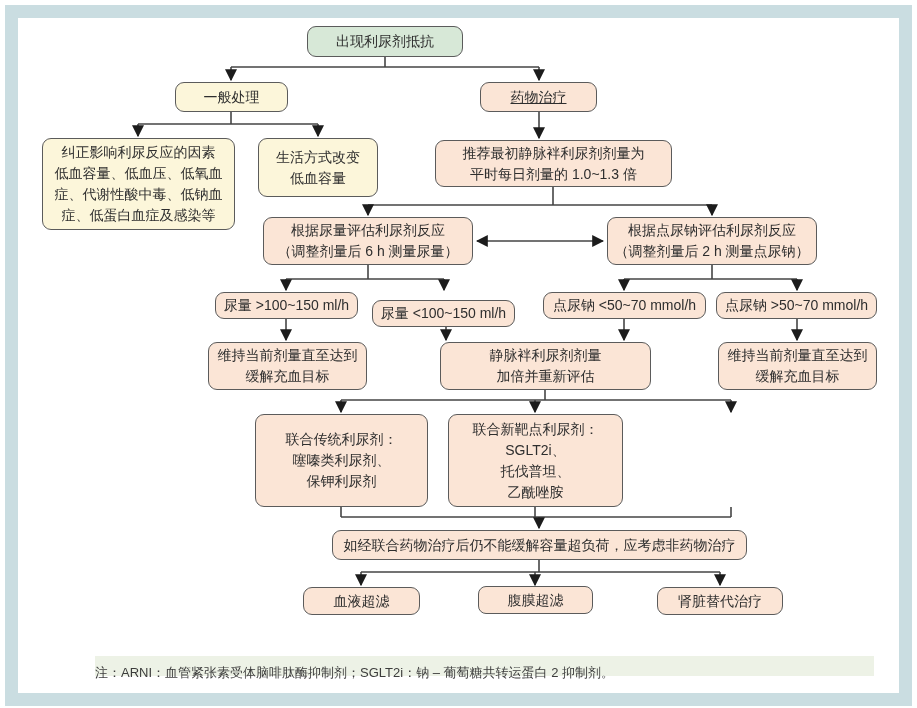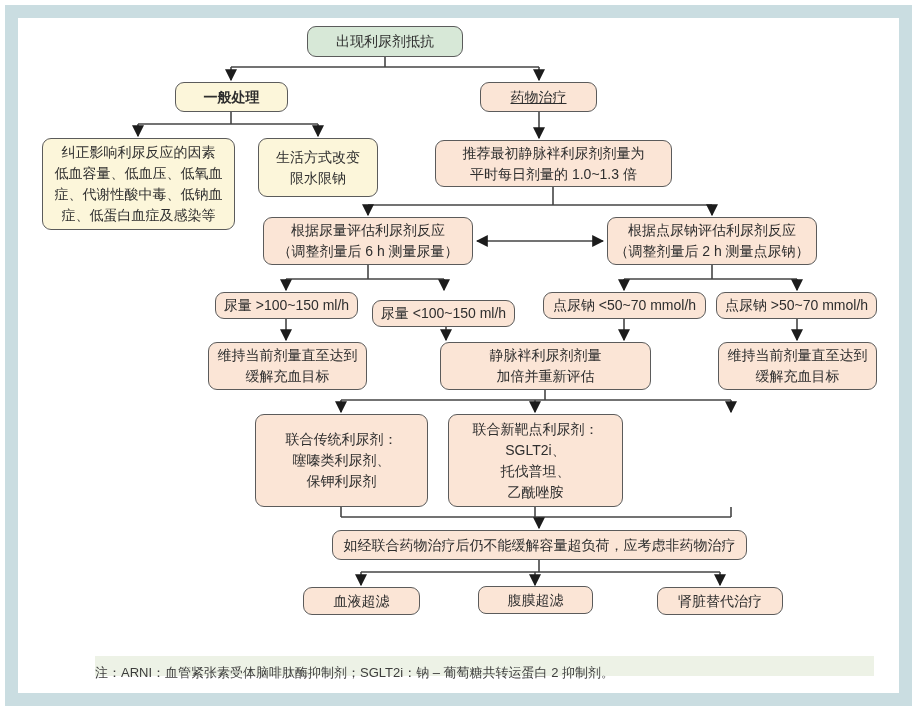--- a/index.html
+++ b/index.html
@@ -16,21 +16,21 @@
     border:1.5px solid #5b5b5b;border-radius:9px;
     display:flex;align-items:center;justify-content:center;
     text-align:center;white-space:pre-line;
     font-size:14px;line-height:1.5;color:#2e2e2e;padding:2px 5px;
   }
   .green{background:#d7e8d7;}
   .yellow{background:#fcf6da;}
   .pink{background:#fbe5d6;}
   
   .n-start{left:307px;top:26px;width:156px;height:31px;}
-  .n-general{left:175px;top:82px;width:113px;height:30px;font-weight:bold;}
+  .n-general{left:175px;top:82px;width:113px;height:30px;}
   .n-drug{left:480px;top:82px;width:117px;height:30px;text-decoration:underline;}
   .n-correct{left:42px;top:138px;width:193px;height:92px;}
   .n-lifestyle{left:258px;top:138px;width:120px;height:59px;}
   .n-recommend{left:435px;top:140px;width:237px;height:47px;}
   .n-evalurine{left:263px;top:217px;width:210px;height:48px;}
   .n-evalna{left:607px;top:217px;width:210px;height:48px;}
   .n-uohigh{left:215px;top:292px;width:143px;height:27px;}
   .n-uolow{left:372px;top:300px;width:143px;height:27px;}
   .n-nalow{left:543px;top:292px;width:163px;height:27px;}
   .n-nahigh{left:716px;top:292px;width:161px;height:27px;}
@@ -116,21 +116,21 @@
     <path class="wire" d="M535,572 V585" marker-end="url(#ah)"></path>
     <path class="wire" d="M720,572 V585" marker-end="url(#ah)"></path>
   </svg>
 
   <div class="node green n-start">出现利尿剂抵抗</div>
   <div class="node yellow n-general">一般处理</div>
   <div class="node pink n-drug">药物治疗</div>
   <div class="node yellow n-correct">纠正影响利尿反应的因素
 低血容量、低血压、低氧血症、代谢性酸中毒、低钠血症、低蛋白血症及感染等</div>
   <div class="node yellow n-lifestyle">生活方式改变
-限水限钠</div>
+低血容量</div>
   <div class="node pink n-recommend">推荐最初静脉袢利尿剂剂量为
 平时每日剂量的 1.0~1.3 倍</div>
   <div class="node pink n-evalurine">根据尿量评估利尿剂反应
 （调整剂量后 6 h 测量尿量）</div>
   <div class="node pink n-evalna">根据点尿钠评估利尿剂反应
 （调整剂量后 2 h 测量点尿钠）</div>
   <div class="node pink n-uohigh">尿量 &gt;100~150 ml/h</div>
   <div class="node pink n-uolow">尿量 &lt;100~150 ml/h</div>
   <div class="node pink n-nalow">点尿钠 &lt;50~70 mmol/h</div>
   <div class="node pink n-nahigh">点尿钠 &gt;50~70 mmol/h</div>

